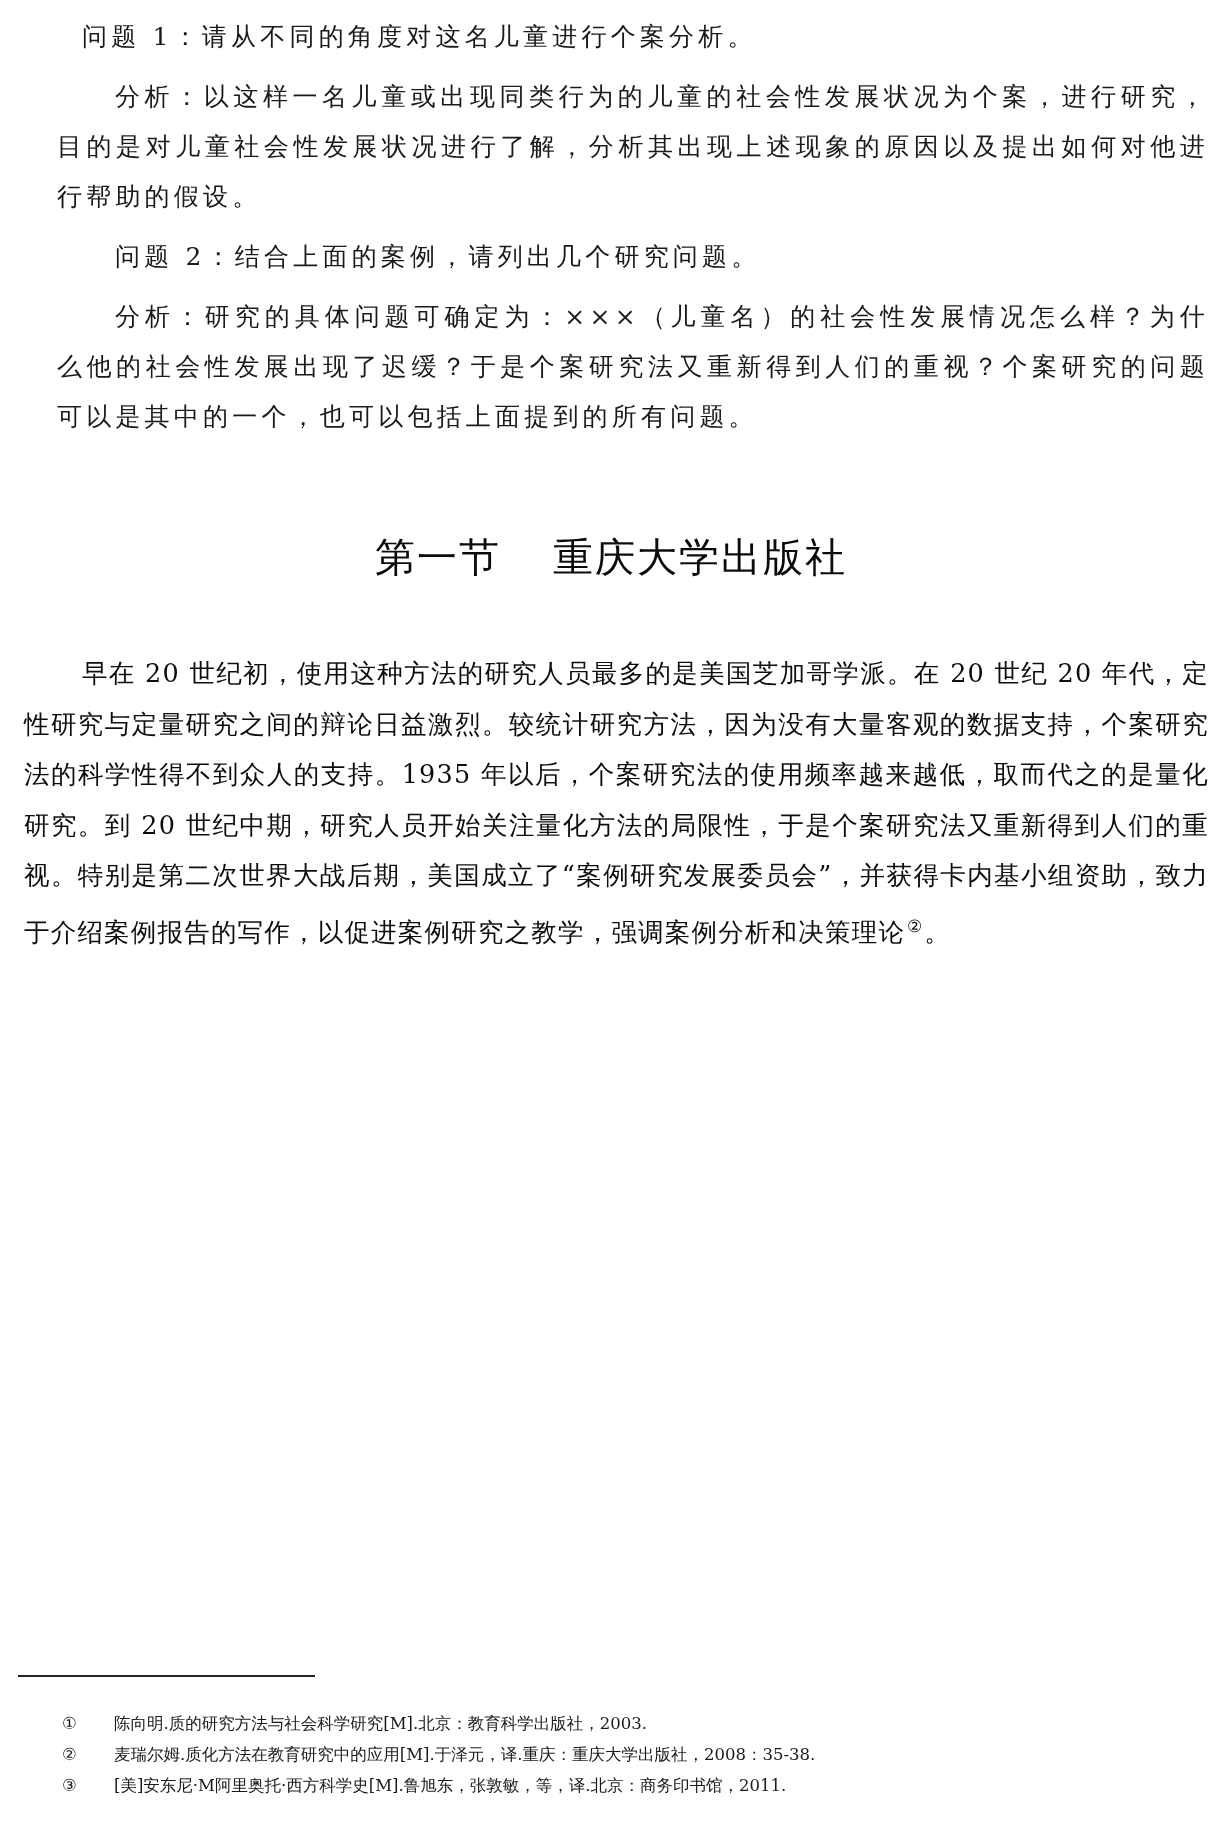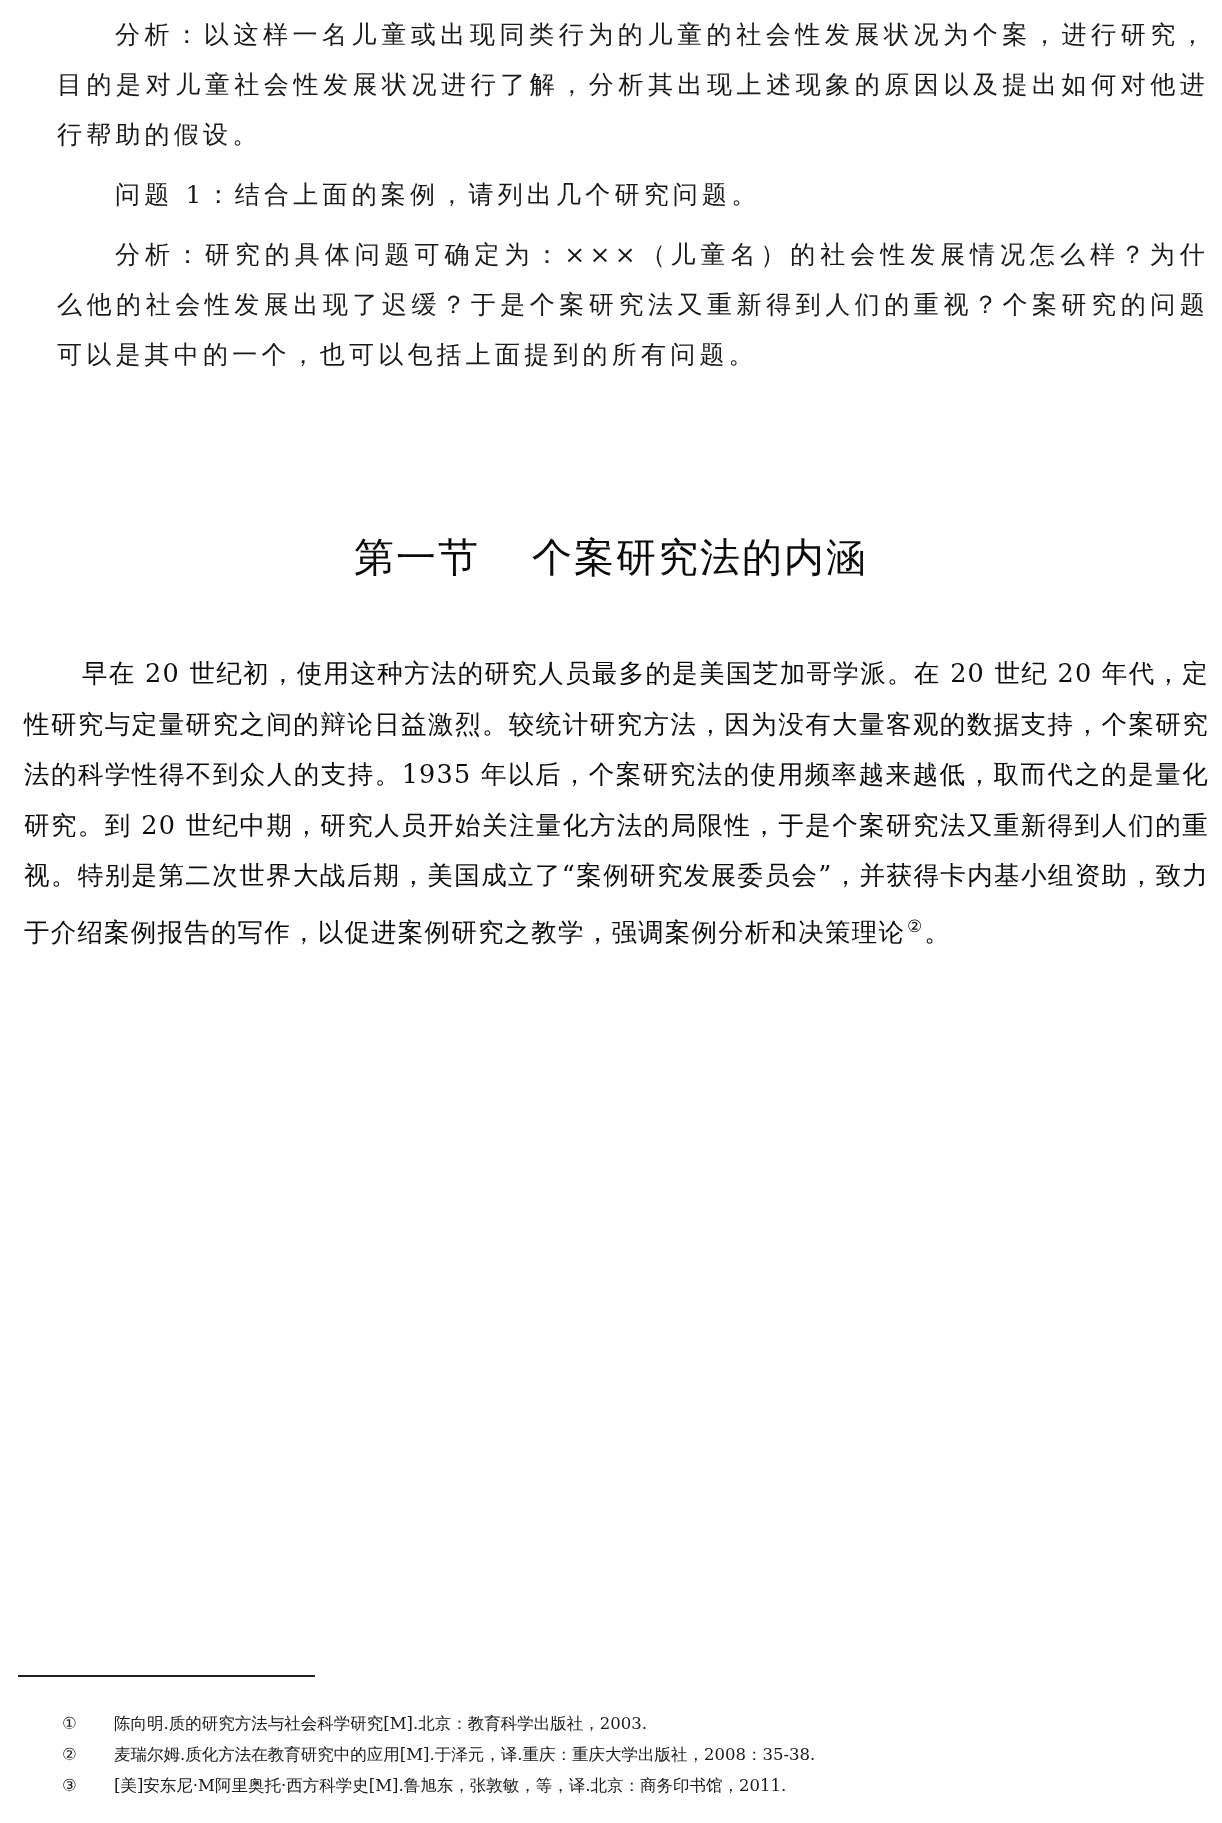--- a/index.html
+++ b/index.html
@@ -26,27 +26,28 @@
   sup.fn { font-size: 17px; vertical-align: 9px; letter-spacing: 0; margin: 0 2px; }
   .rule { position: absolute; left: 18px; top: 1675px; width: 297px; height: 2px; background: #222; }
   .notes { position: absolute; left: 62px; top: 1708px; font-size: 16.5px; line-height: 31px; color: #1a1a1a; }
   .note { display: flex; white-space: nowrap; }
   .note .mk { width: 52px; }
 </style>
 </head>
 <body>
 
 <div class="page pre">
+  <p class="indent first">问题 1：请从不同的角度对这名儿童进行个案分析。</p>
   <p class="indent gap">分析：以这样一名儿童或出现同类行为的儿童的社会性发展状况为个案，进行研究，目的是对儿童社会性发展状况进行了解，分析其出现上述现象的原因以及提出如何对他进行帮助的假设。</p>
-  <p class="indent gap">问题 1：结合上面的案例，请列出几个研究问题。</p>
+  <p class="indent gap">问题 2：结合上面的案例，请列出几个研究问题。</p>
   <p class="indent gap">分析：研究的具体问题可确定为：×××（儿童名）的社会性发展情况怎么样？为什么他的社会性发展出现了迟缓？于是个案研究法又重新得到人们的重视？个案研究的问题可以是其中的一个，也可以包括上面提到的所有问题。</p>
 </div>
 
 <div class="heading">
-  <span>第一节</span><span class="sp"></span><span>个案研究法的内涵</span>
+  <span>第一节</span><span class="sp"></span><span>重庆大学出版社</span>
 </div>
 
 <div class="body">
   <p class="indent">
     <span>早在 20 世纪初，使用这种方法的研究人员最多的是美国芝加哥学派。在 20 世纪 20 年代，定性研究与定量研究之间的辩论日益激烈。较统计研究方法，因为没有大量客观的数据支持，个案研究法的科学性得不到众人的支持。1935 年以后，个案研究法的使用频率越来越低，取而代之的是量化研究。到 20 世纪中期，研究人员开始关注量化方法的局限性，于是个案研究法又重新得到人们的重视。特别是第二次世界大战后期，美国成立了“案例研究发展委员会”，并获得卡内基小组资助，致力于介绍案例报告的写作，以促进案例研究之教学，强调案例分析和决策理论</span><sup class="fn">②</sup><span>。</span>
   </p>
 </div>
 
 <div class="rule"></div>
 

